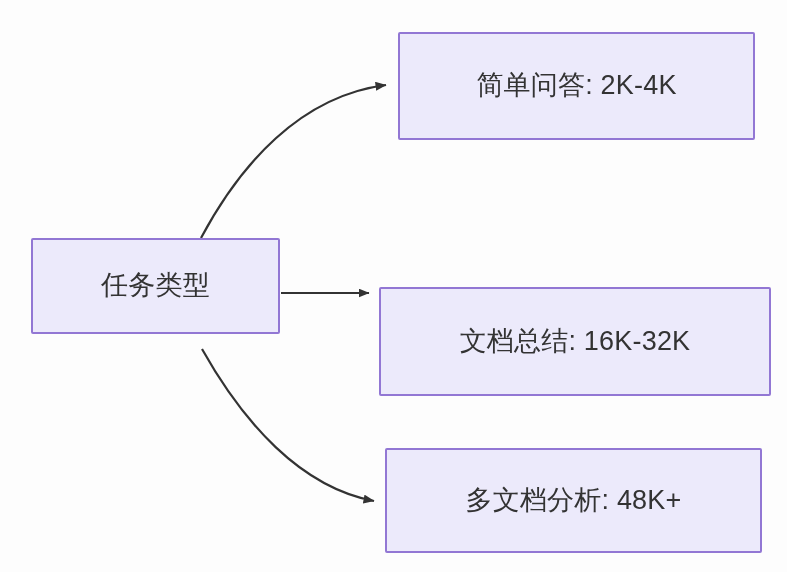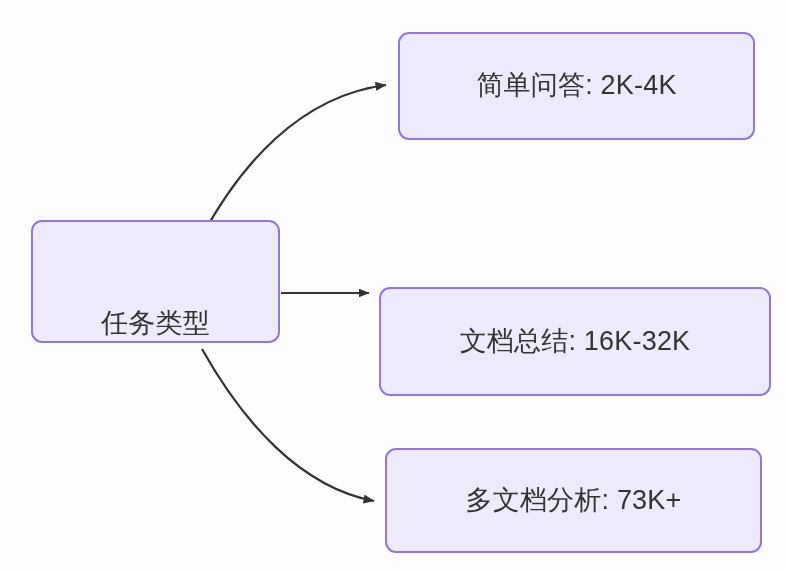--- a/index.html
+++ b/index.html
@@ -24,40 +24,39 @@
     top: 0;
     width: 787px;
     height: 572px;
     pointer-events: none;
   }
   .node {
     position: absolute;
     box-sizing: border-box;
     background: #eceafb;
     border: 2px solid #9277d4;
-    border-radius: 11px;
+    border-radius: 2px;
     display: flex;
     align-items: center;
     justify-content: center;
     color: #333333;
     font-size: 27px;
     line-height: 1.25;
     letter-spacing: 0.2px;
     white-space: nowrap;
   }
   .node-label {
     display: block;
   }
   
   #node-source {
     left: 31px;
-    top: 220px;
+    top: 238px;
     width: 249px;
-    height: 123px;
-    align-items: flex-end;
+    height: 96px;
   }
   
   #node-t1 {
     left: 398px;
     top: 32px;
     width: 357px;
     height: 108px;
   }
   #node-t2 {
     left: 379px;
@@ -98,16 +97,16 @@
 
   <div class="node" id="node-t1">
     <span class="node-label">简单问答: 2K-4K</span>
   </div>
 
   <div class="node" id="node-t2">
     <span class="node-label">文档总结: 16K-32K</span>
   </div>
 
   <div class="node" id="node-t3">
-    <span class="node-label">多文档分析: 73K+</span>
+    <span class="node-label">多文档分析: 48K+</span>
   </div>
 
 </div>
 
 </body></html>

